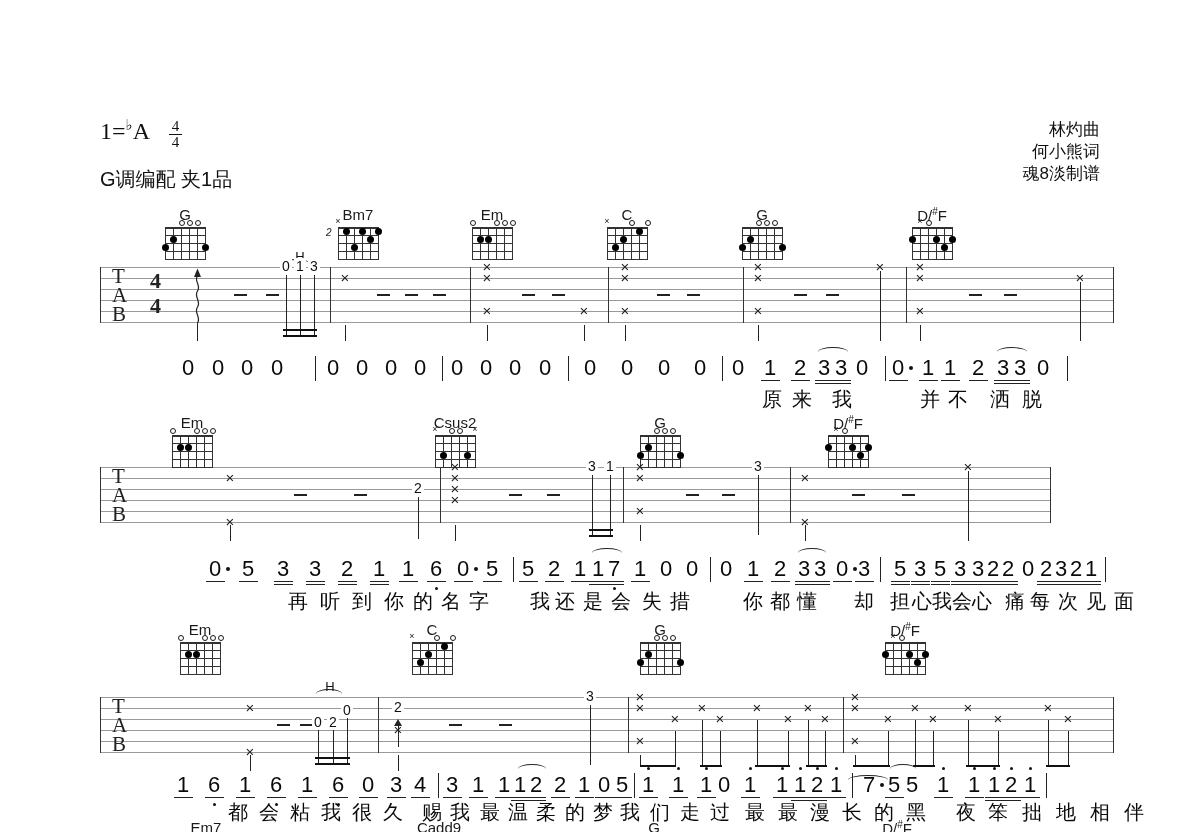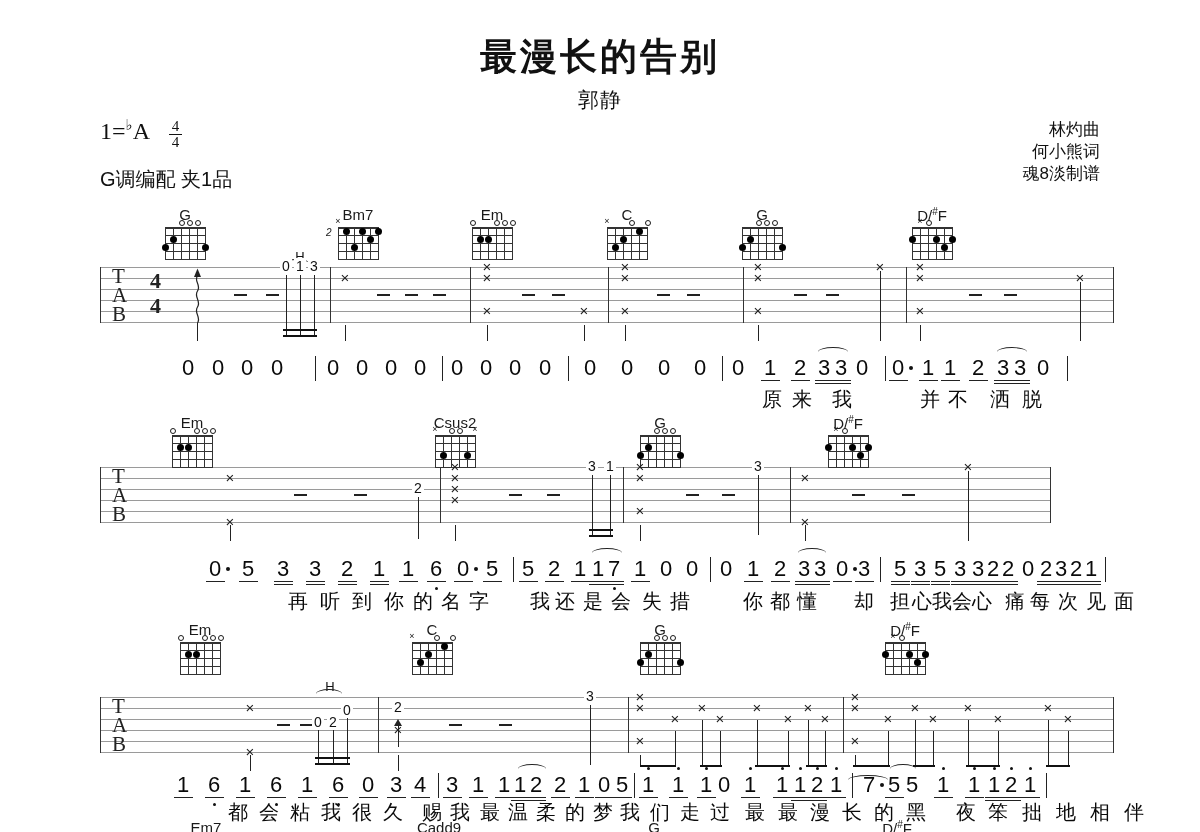--- a/index.html
+++ b/index.html
@@ -14,22 +14,20 @@
   .frac{display:inline-block;vertical-align:-8px;margin-left:14px;text-align:center}
   .frac .fn{display:block;font-size:15px;line-height:15px;padding:0 3px}
   .frac .fb{border-top:1px solid #111}
   .tuning{left:100px;top:166px;font-size:20px}
   .credit{right:100px;text-align:right;font-size:17px}
 </style>
 </head>
 <body>
 
 <div id="sheet">
-  <div class="abs hdr-title">最漫长的告别</div>
-  <div class="abs hdr-artist">郭静</div>
   <div class="abs key-line">
     <span>1=</span><sup class="flat">♭</sup><span>A</span>
     <span class="frac">
       <span class="fn">4</span>
       <span class="fn fb">4</span>
     </span>
   </div>
   <div class="abs tuning">G调编配  夹1品</div>
   <div class="abs credit" style="top:118px">林灼曲</div>
   <div class="abs credit" style="top:140px">何小熊词</div>

